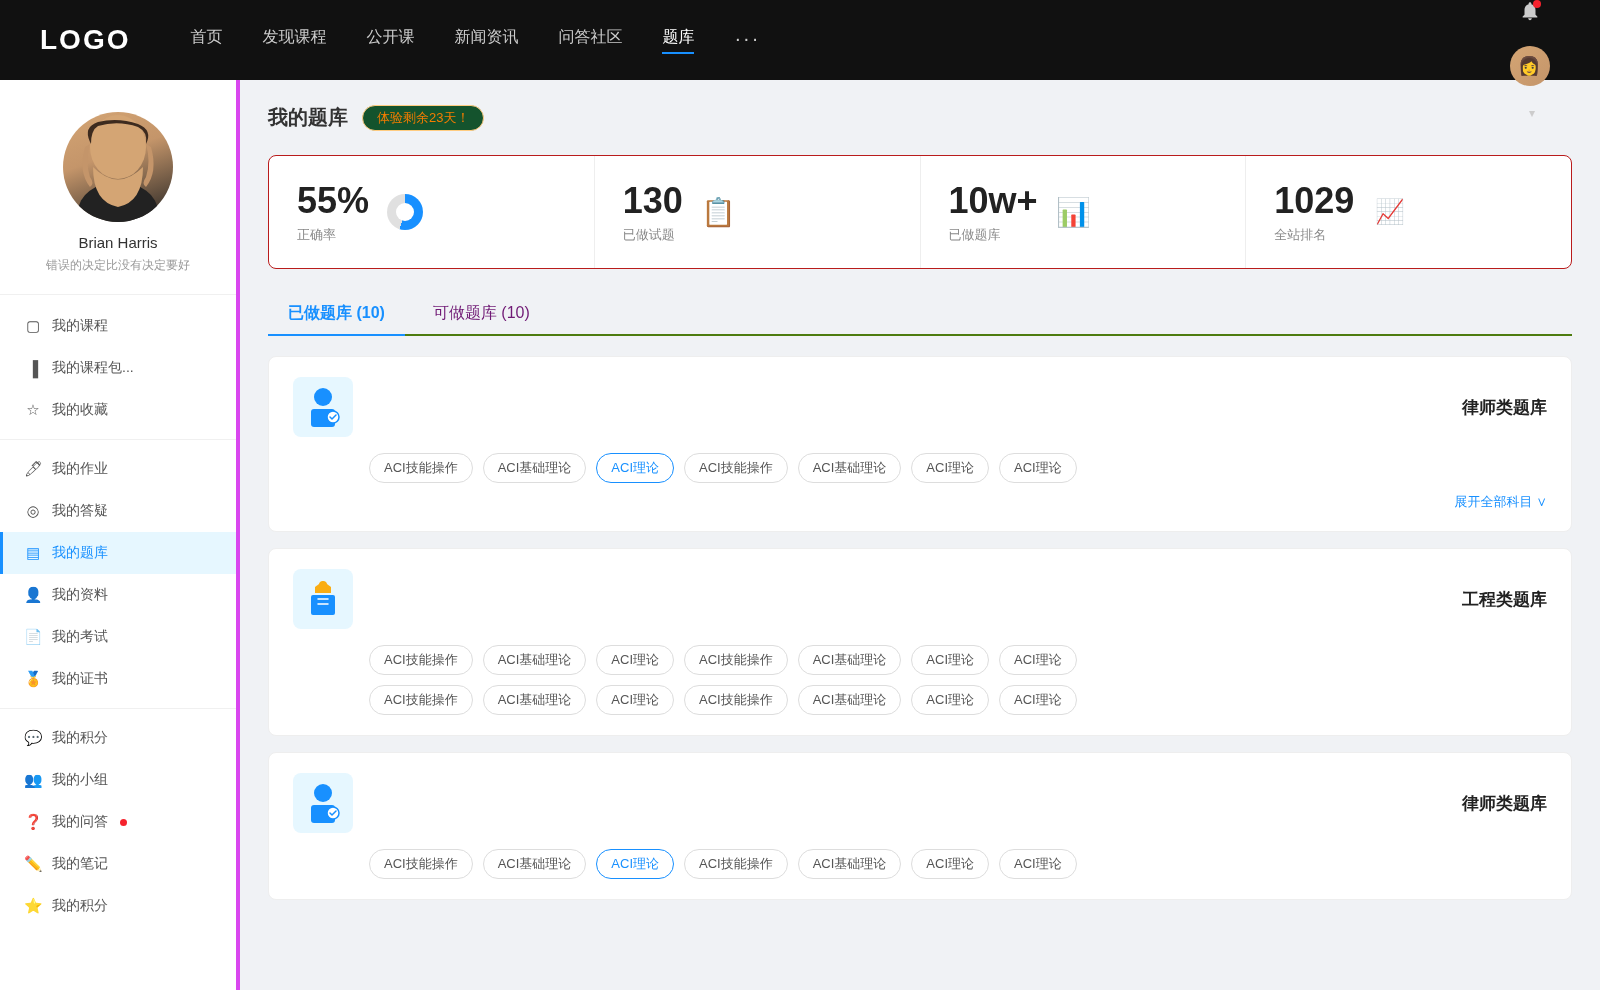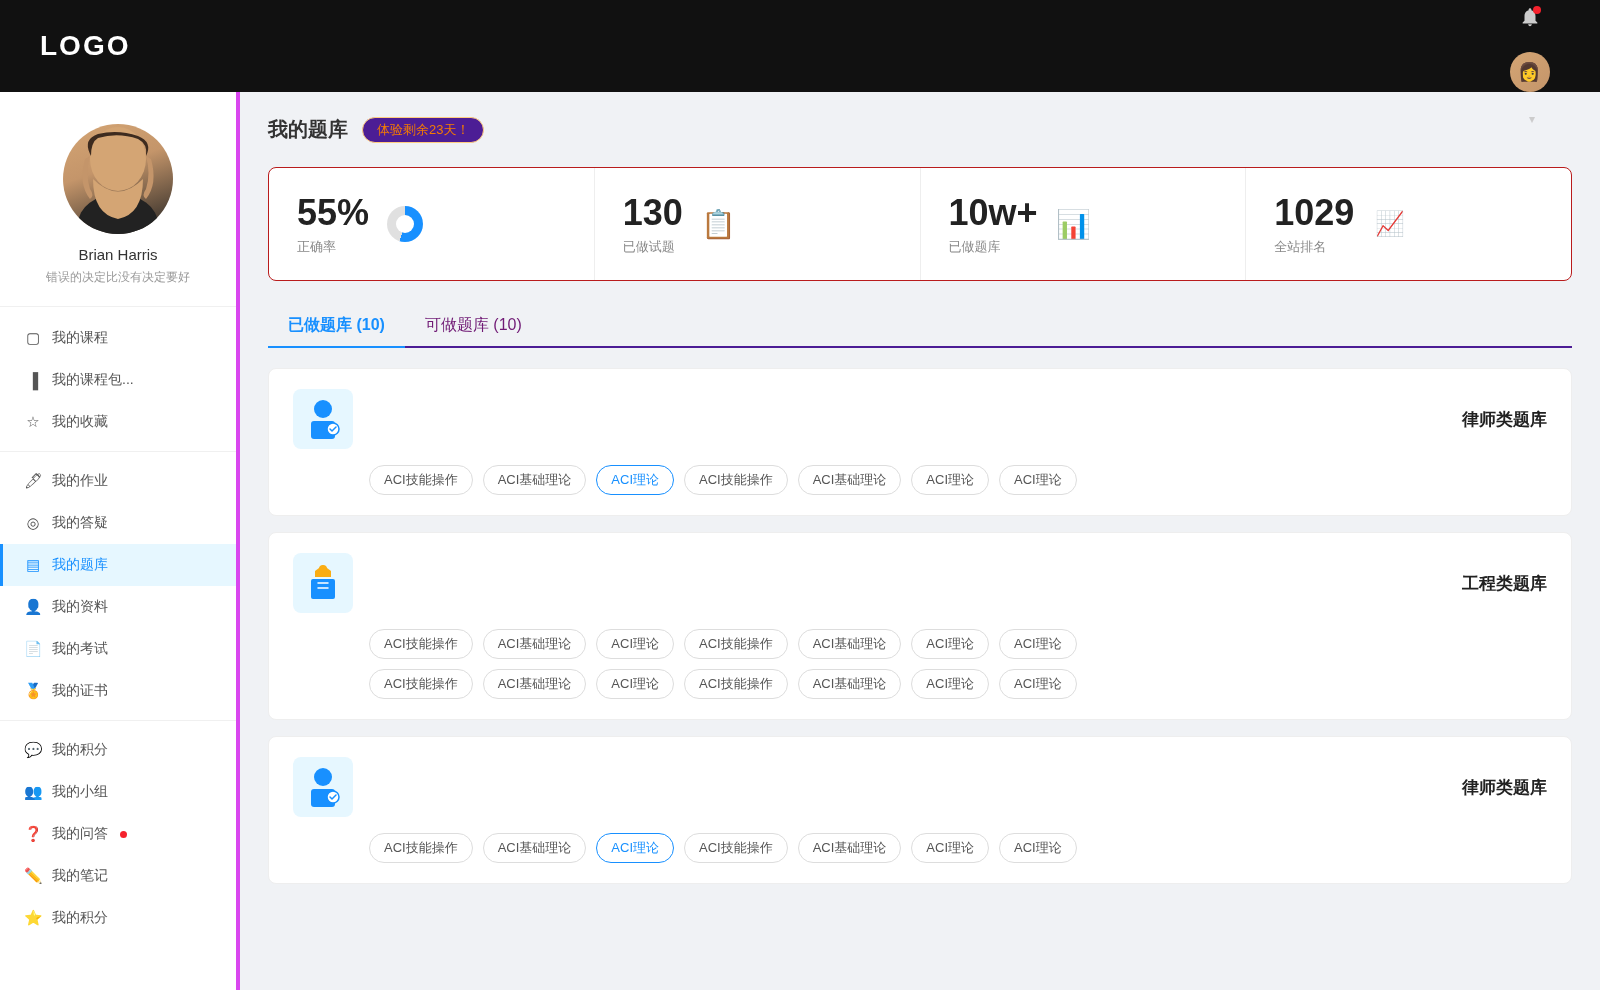--- a/index.html
+++ b/index.html
@@ -1,19 +1,19 @@
 <!DOCTYPE html>
 <html><head>
   <meta charset="utf-8">
   <style>
     * { margin: 0; padding: 0; box-sizing: border-box; }
     body { font-family: -apple-system, BlinkMacSystemFont, 'PingFang SC', 'Microsoft YaHei', sans-serif; background: #f0f2f5; width: 1600px; min-height: 990px; }
 
     
-    .topnav { background: #111; height: 92px; display: flex; align-items: center; padding: 0 40px; gap: 0; }
+    .topnav { background: #111; height: 80px; display: flex; align-items: center; padding: 0 40px; gap: 0; }
     .topnav-logo { color: white; font-size: 28px; font-weight: bold; letter-spacing: 2px; margin-right: 60px; }
     .topnav-links { display: flex; gap: 40px; flex: 1; }
     .topnav-link { color: #ccc; font-size: 16px; cursor: pointer; text-decoration: none; }
     .topnav-link.active { color: #fff; border-bottom: 2px solid #1890ff; padding-bottom: 4px; }
     .topnav-right { display: flex; align-items: center; gap: 20px; margin-left: auto; flex-direction: column; }
     .topnav-appdown { color: #ccc; font-size: 15px; cursor: pointer; }
     .topnav-bell { position: relative; cursor: pointer; }
     .topnav-bell svg { fill: #ccc; width: 22px; height: 22px; }
     .bell-dot { position: absolute; top: 0; right: 0; width: 8px; height: 8px; background: #f5222d; border-radius: 50%; }
     .topnav-avatar { width: 40px; height: 40px; border-radius: 50%; background: #aaa; overflow: hidden; cursor: pointer; }
@@ -35,34 +35,34 @@
     .sidebar-item-icon { width: 18px; text-align: center; font-size: 15px; flex-shrink: 0; }
     .sidebar-divider { height: 1px; background: #f0f0f0; margin: 8px 0; }
     .red-dot { width: 7px; height: 7px; background: #f5222d; border-radius: 50%; display: inline-block; margin-left: 2px; vertical-align: middle; }
 
     
     .main { flex: 1; padding: 24px 28px; overflow-y: auto; }
 
     
     .page-header { display: flex; align-items: center; gap: 14px; margin-bottom: 24px; }
     .page-title { font-size: 20px; font-weight: 600; color: #333; }
-    .trial-badge { background: #4c1d95; border: 1px solid #ffcc80; border-radius: 20px; padding: 3px 14px; font-size: 13px; color: #f57c00; }
+    .trial-badge { background: #14532d; border: 1px solid #ffcc80; border-radius: 20px; padding: 3px 14px; font-size: 13px; color: #f57c00; }
 
     
     .stats-row { display: flex; background: #fff; border-radius: 8px; margin-bottom: 24px; overflow: hidden; border: 1px solid #b91c1c; }
     .stat-card { flex: 1; padding: 24px 28px; border-right: 1px solid #eee; display: flex; align-items: center; gap: 16px; }
     .stat-card:last-child { border-right: none; }
     .stat-number { font-size: 36px; font-weight: 700; color: #222; }
     .stat-label { font-size: 13px; color: #888; margin-top: 4px; }
     .stat-icon { width: 40px; height: 40px; display: flex; align-items: center; justify-content: center; }
     .stat-icon-pie { width: 36px; height: 36px; border-radius: 50%; background: conic-gradient(#1890ff 0% 55%, #e0e0e0 55% 100%); position: relative; }
     .stat-icon-pie::after { content: ''; position: absolute; top: 50%; left: 50%; transform: translate(-50%, -50%); width: 18px; height: 18px; background: white; border-radius: 50%; }
 
     
-    .tabs-row { display: flex; gap: 0; margin-bottom: 20px; border-bottom: 2px solid #4c1d95; }
+    .tabs-row { display: flex; gap: 8px; margin-bottom: 20px; border-bottom: 2px solid #4d7c0f; }
     .tab { padding: 10px 20px; font-size: 16px; cursor: pointer; color: #701a75; position: relative; }
     .tab.active { color: #1890ff; font-weight: 600; }
     .tab.active::after { content: ''; position: absolute; bottom: -2px; left: 0; right: 0; height: 2px; background: #1890ff; }
 
     
     .qbank-card { background: #fff; border-radius: 8px; border: 1px solid #eee; margin-bottom: 16px; padding: 20px 24px; }
     .qbank-header { display: flex; align-items: center; gap: 16px; margin-bottom: 16px; justify-content: space-between; }
     .qbank-title { font-size: 17px; font-weight: 600; color: #222; }
     .qbank-tags { display: flex; flex-wrap: wrap; gap: 10px; padding-left: 76px; }
     .tag { padding: 5px 14px; border-radius: 20px; font-size: 13px; color: #555; border: 1px solid #ddd; background: #fff; cursor: pointer; white-space: nowrap; }
@@ -74,20 +74,29 @@
     
     .avatar-silhouette { width: 60px; height: 60px; background: #e6f7ff; border-radius: 8px; display: flex; align-items: center; justify-content: center; }
 
     .topnav-more { color: #ccc; font-size: 20px; cursor: pointer; letter-spacing: 2px; }
   </style>
 </head>
 <body>
 
 <div class="topnav">
   <div class="topnav-logo">LOGO</div>
+  <div class="topnav-links">
+    <a class="topnav-link">首页</a>
+    <a class="topnav-link">发现课程</a>
+    <a class="topnav-link">公开课</a>
+    <a class="topnav-link">新闻资讯</a>
+    <a class="topnav-link">问答社区</a>
+    <a class="topnav-link active">题库</a>
+    <a class="topnav-more">···</a>
+  </div>
   <div class="topnav-right">
     <span class="topnav-appdown">APP下载</span>
     <div class="topnav-bell">
       <svg viewBox="0 0 24 24" xmlns="http://www.w3.org/2000/svg">
         <path d="M12 22c1.1 0 2-.9 2-2h-4c0 1.1.9 2 2 2zm6-6v-5c0-3.07-1.64-5.64-4.5-6.32V4c0-.83-.67-1.5-1.5-1.5S10.5 3.17 10.5 4v.68C7.63 5.36 6 7.92 6 11v5l-2 2v1h16v-1l-2-2z"></path>
       </svg>
       <span class="bell-dot"></span>
     </div>
     <div class="topnav-avatar">
       <div style="width:100%;height:100%;background:linear-gradient(135deg,#d4a574,#c4956a);display:flex;align-items:center;justify-content:center;font-size:18px;">👩</div>
@@ -245,20 +254,23 @@
       </div>
       <div class="qbank-tags">
         <span class="tag">ACI技能操作</span>
         <span class="tag">ACI基础理论</span>
         <span class="tag active-tag">ACI理论</span>
         <span class="tag">ACI技能操作</span>
         <span class="tag">ACI基础理论</span>
         <span class="tag">ACI理论</span>
         <span class="tag">ACI理论</span>
       </div>
+      <div class="qbank-footer">
+        <span class="expand-btn">展开全部科目 ∨</span>
+      </div>
     </div>
 
     <div class="qbank-card">
       <div class="qbank-header">
         <div class="avatar-silhouette">
           <svg width="44" height="44" viewBox="0 0 44 44" xmlns="http://www.w3.org/2000/svg">
             <path d="M22 4 L30 10 L30 16 L14 16 L14 10 Z" fill="#faad14"></path>
             <circle cx="22" cy="8" r="4" fill="#faad14"></circle>
             <rect x="10" y="18" width="24" height="20" rx="2" fill="#1890ff"></rect>
             <path d="M17 22 L27 22 M17 27 L27 27" stroke="white" stroke-width="1.5" stroke-linecap="round"></path>

